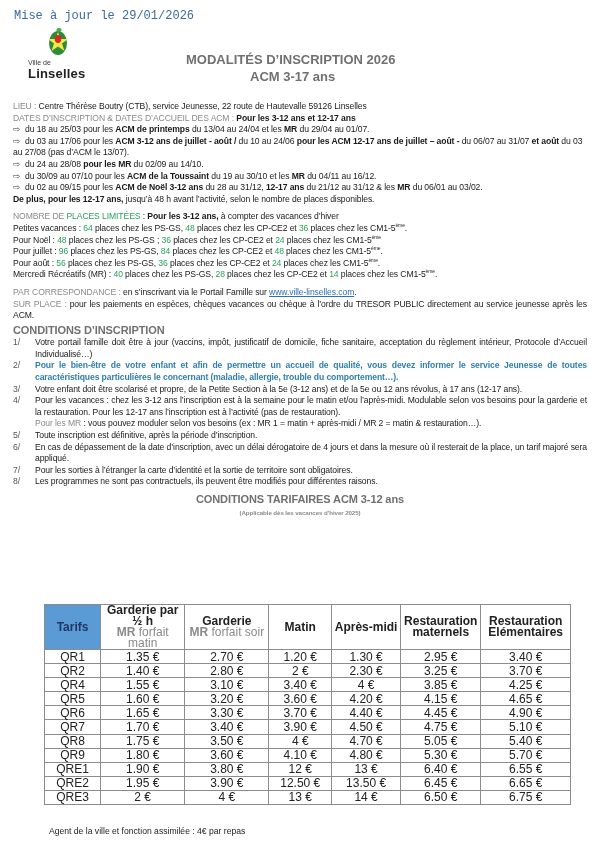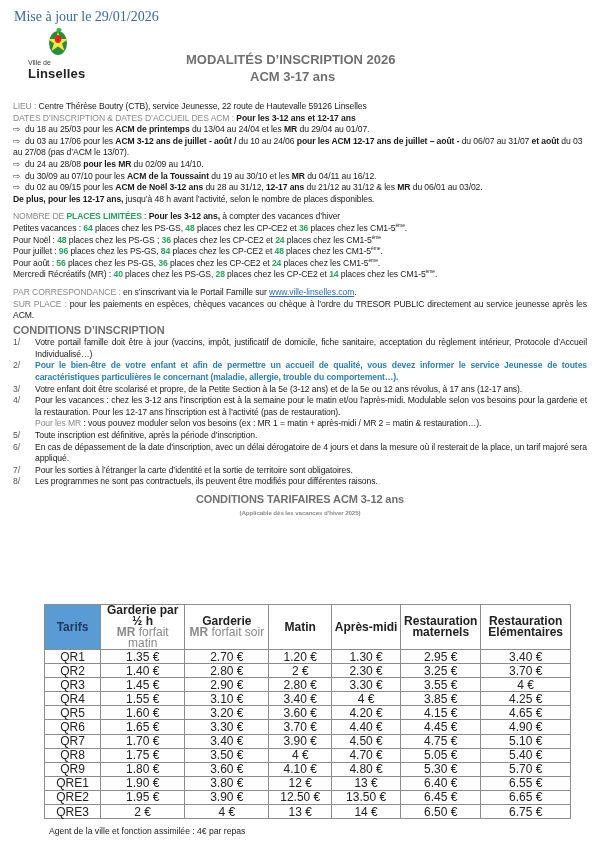--- a/index.html
+++ b/index.html
@@ -1,33 +1,33 @@
 <!DOCTYPE html>
 <html><head>
 <meta charset="utf-8">
 <style>
   * { box-sizing: border-box; margin: 0; padding: 0; }
   html, body { width: 600px; height: 849px; background: #ffffff; overflow: hidden; }
   body { font-family: "Liberation Sans", sans-serif; color: #1a1a1a; position: relative; }
 
-  .update-date { position: absolute; left: 14px; top: 9px; font-family: Liberation Serif, serif; font-size: 14px; color: #3a6a9a; }
+  .update-date { position: absolute; left: 14px; top: 9px; font-family: Liberation Mono, monospace; font-size: 12px; color: #3a6a9a; }
 
   .logo { position: absolute; left: 28px; top: 24px; width: 60px; height: 66px; text-align: left; }
   .logo-mark { width: 26px; height: 34px; margin: 0 auto; position: relative; }
   .logo-mark svg { width: 26px; height: 34px; }
   .logo-ville { font-size: 7px; color: #333; margin-top: 1px; line-height: 8px; }
   .logo-name { font-size: 13px; font-weight: bold; color: #222; line-height: 13px; letter-spacing: 0.2px; }
 
   .title-block { position: absolute; left: 0; width: 600px; top: 52px; text-align: center; }
   .title-1 { position: absolute; left: 186px; top: 0; font-size: 13px; font-weight: bold; color: #707070; white-space: nowrap; }
   .title-2 { position: absolute; left: 250px; top: 17px; font-size: 13px; font-weight: bold; color: #707070; white-space: nowrap; }
 
   .body { position: absolute; left: 13px; top: 101px; width: 574px; font-size: 8.6px; line-height: 11.6px; letter-spacing: -0.1px; }
   .gray-label { color: #8a8a8a; }
-  .green { color: #2aa15c; font-weight: bold; margin-top: 44px; }
+  .green { color: #2aa15c; font-weight: normal; margin-top: 44px; }
   .bold { font-weight: bold; }
   .arrow { display: inline-block; width: 12px; color: #333; }
   .link { color: #2f6fb0; text-decoration: underline; }
   .sup { font-size: 5px; vertical-align: super; line-height: 0; }
   .gap { height: 6px; }
   .justify { text-align: justify; }
 
   .section-title { text-align: left; font-size: 11px; font-weight: bold; color: #707070; margin: 3px 0 1px; }
 
   .cond { display: flex; margin-bottom: 0; }
@@ -197,29 +197,20 @@
       <tr>
         <td>QR2</td>
         <td>1.40 €</td>
         <td>2.80 €</td>
         <td>2 €</td>
         <td>2.30 €</td>
         <td>3.25 €</td>
         <td>3.70 €</td>
       </tr>
       <tr>
-        <td>QR3</td>
-        <td>1.45 €</td>
-        <td>2.90 €</td>
-        <td>2.80 €</td>
-        <td>3.30 €</td>
-        <td>3.55 €</td>
-        <td>4 €</td>
-      </tr>
-      <tr>
         <td>QR4</td>
         <td>1.55 €</td>
         <td>3.10 €</td>
         <td>3.40 €</td>
         <td>4 €</td>
         <td>3.85 €</td>
         <td>4.25 €</td>
       </tr>
       <tr>
         <td>QR5</td>

